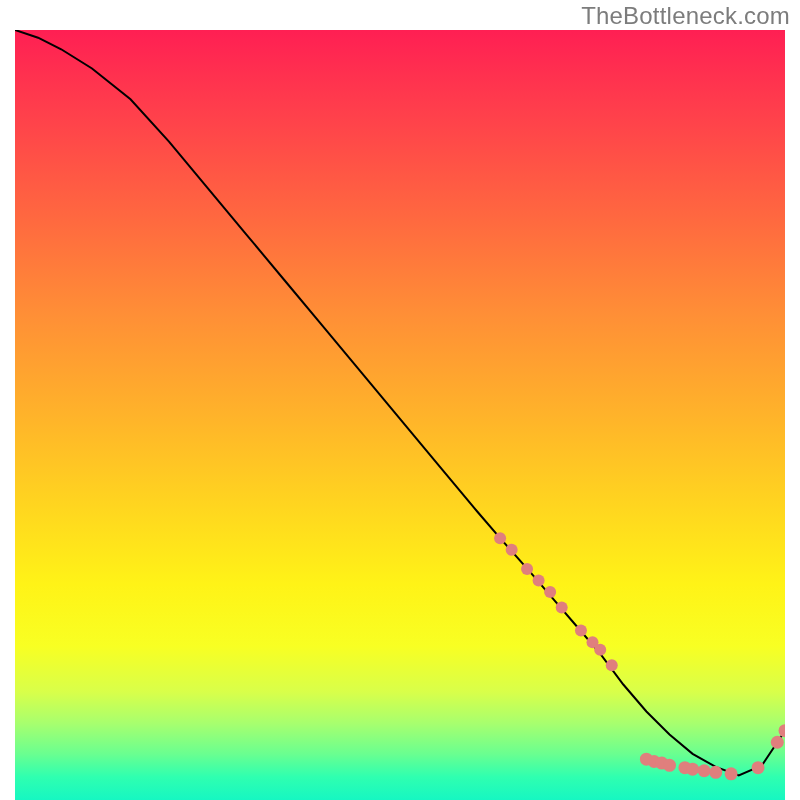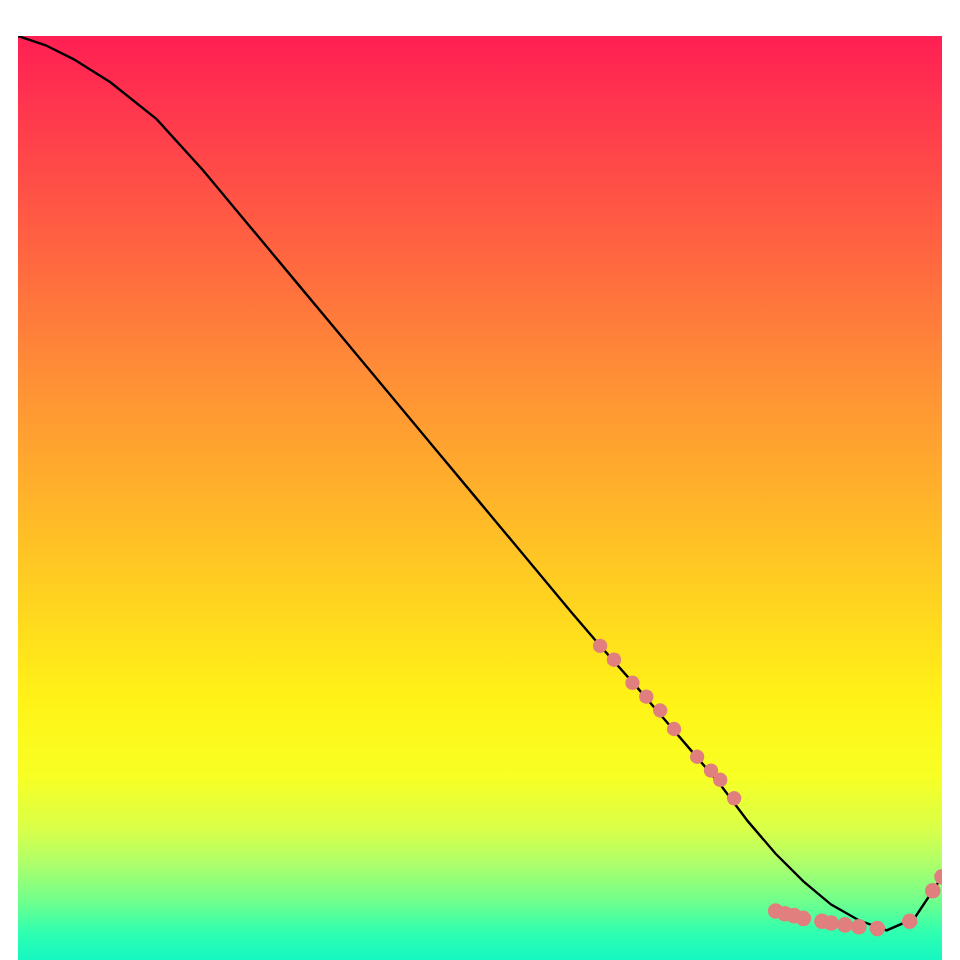--- a/index.html
+++ b/index.html
@@ -61,20 +61,21 @@
     width: 770px;
     height: 770px;
     box-sizing: border-box;
     border: 1px solid rgba(0,0,0,0);
   }
 </style>
 </head>
 <body>
 
 <div class="wrap">
+  <div class="watermark">TheBottleneck.com</div>
   <div class="plot">
     <svg id="svg" viewBox="0 0 770 770" preserveAspectRatio="none">
         <path d="M0.00 0.00 L23.10 7.70 L46.20 19.25 L77.00 38.50 L115.50 69.30 L154.00 111.65 L192.50 157.85 L231.00 204.05 L269.50 250.25 L308.00 296.45 L346.50 342.65 L385.00 388.85 L423.50 435.05 L462.00 481.25 L485.10 508.20 L515.90 542.85 L539.00 569.80 L562.10 596.75 L585.20 623.70 L608.30 654.50 L631.40 681.45 L654.50 704.55 L677.60 723.80 L700.70 736.89 L723.80 745.36 L746.90 735.35 L770.00 700.70" fill="none" stroke="#000000" stroke-width="2"></path>
         <circle cx="485.10" cy="508.20" r="6" fill="#e07f7d"></circle>
         <circle cx="496.65" cy="519.75" r="6" fill="#e07f7d"></circle>
         <circle cx="512.05" cy="539.00" r="6" fill="#e07f7d"></circle>
         <circle cx="523.60" cy="550.55" r="6" fill="#e07f7d"></circle>
         <circle cx="535.15" cy="562.10" r="6" fill="#e07f7d"></circle>
         <circle cx="546.70" cy="577.50" r="6" fill="#e07f7d"></circle>
         <circle cx="565.95" cy="600.60" r="6" fill="#e07f7d"></circle>

